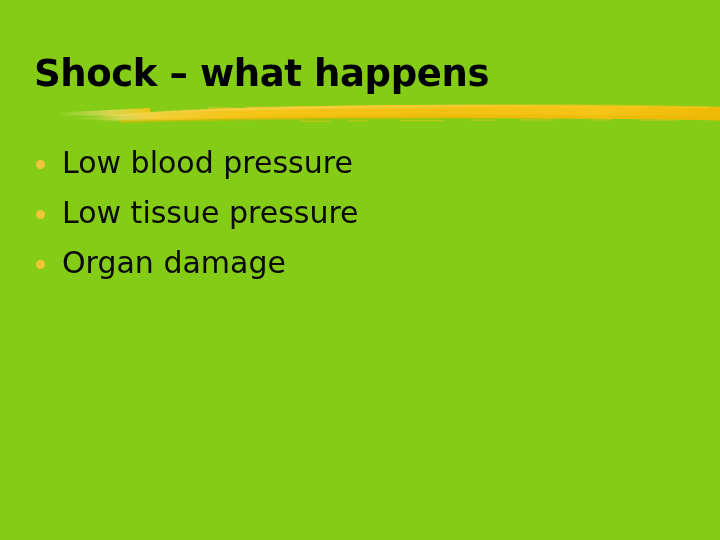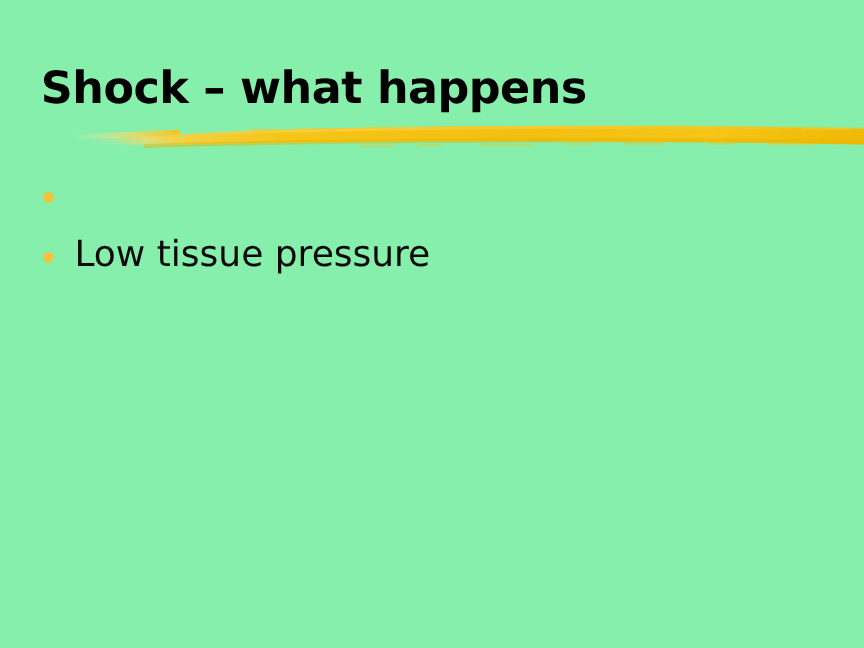--- a/index.html
+++ b/index.html
@@ -7,21 +7,21 @@
     padding: 0;
     background: #ffffff;
   }
   body {
     font-family: "Liberation Sans", "DejaVu Sans", sans-serif;
   }
   #slide {
     position: relative;
     width: 720px;
     height: 540px;
-    background: #86efac;
+    background: #84cc16;
     overflow: hidden;
   }
 
   
   #title-block {
     position: absolute;
     left: 34px;
     top: 52px;
     width: 660px;
     height: 52px;
@@ -171,23 +171,28 @@
         <rect x="590" y="23.2" width="22" height="1.3" rx="0.7"></rect>
         <rect x="640" y="23.4" width="38" height="1.4" rx="0.7"></rect>
       </g>
     </svg>
   </div>
 
   <ul id="bullet-list">
 
     <li class="bullet-item">
       <span class="bullet-marker"></span>
+      <span class="bullet-text">Low blood pressure</span>
     </li>
 
     <li class="bullet-item">
       <span class="bullet-marker"></span>
       <span class="bullet-text">Low tissue pressure</span>
     </li>
 
+    <li class="bullet-item">
+      <span class="bullet-marker"></span>
+      <span class="bullet-text">Organ damage</span>
+    </li>
 
   </ul>
 
 </div>
 
 </body></html>

